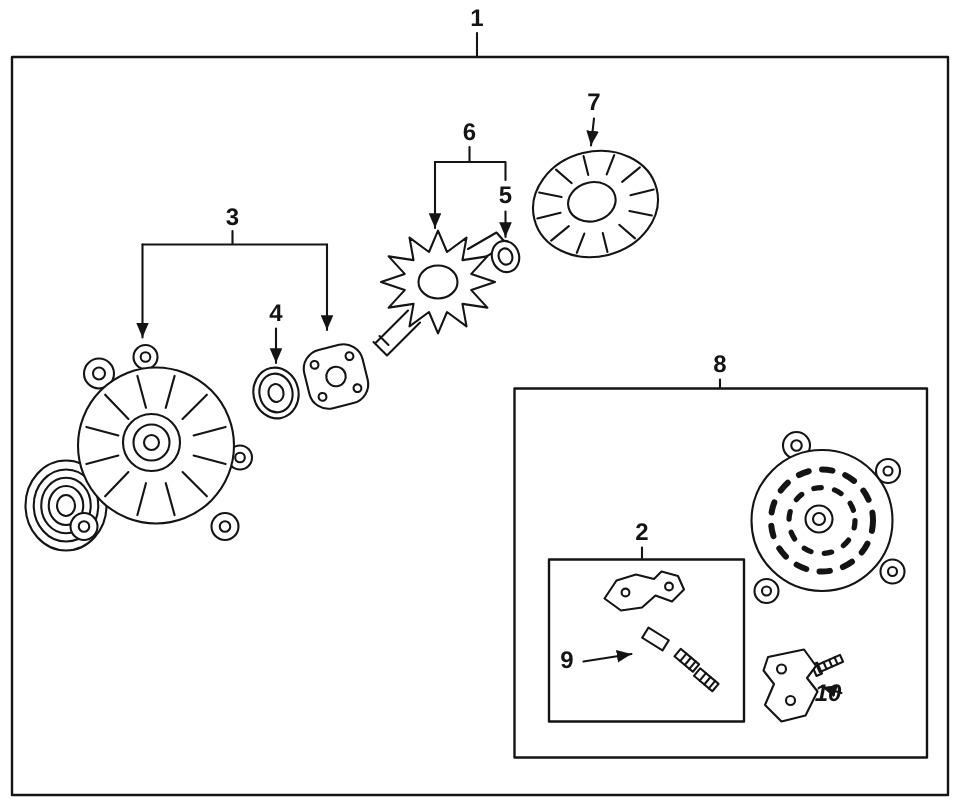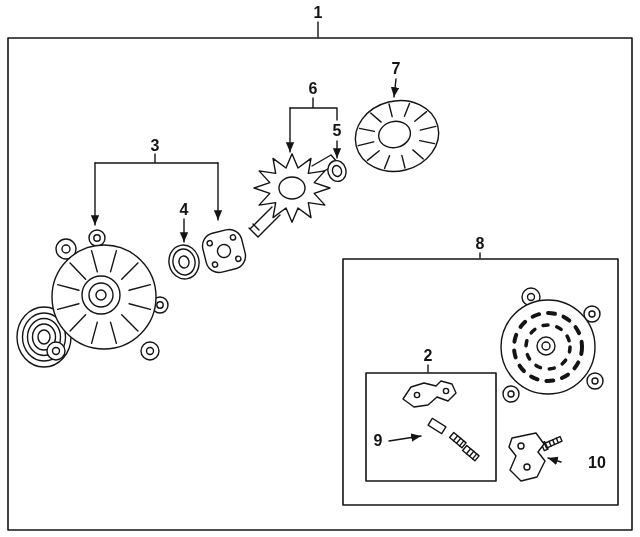--- a/index.html
+++ b/index.html
@@ -25,21 +25,21 @@
   }
   .c1  { left:318px; top:13px;  }
   .c2  { left:428px; top:356px; }
   .c3  { left:155px; top:146px; }
   .c4  { left:184px; top:210px; }
   .c5  { left:337px; top:131px; }
   .c6  { left:313px; top:89px;  }
   .c7  { left:396px; top:69px;  }
   .c8  { left:480px; top:244px; }
   .c9  { left:378px; top:441px; }
-  .c10 { left:597px; top:463px; }
+  .c10 { left:552px; top:463px;font-style:italic; }
 </style>
 </head>
 <body>
 
 <div class="stage">
 
   <svg class="art" width="640" height="537" viewBox="0 0 640 537">
     <defs>
       <marker id="arr" markerWidth="8" markerHeight="8" refX="7" refY="3" orient="auto">
         <path class="fillhead" d="M0,0 L7,3 L0,6 Z"></path>

